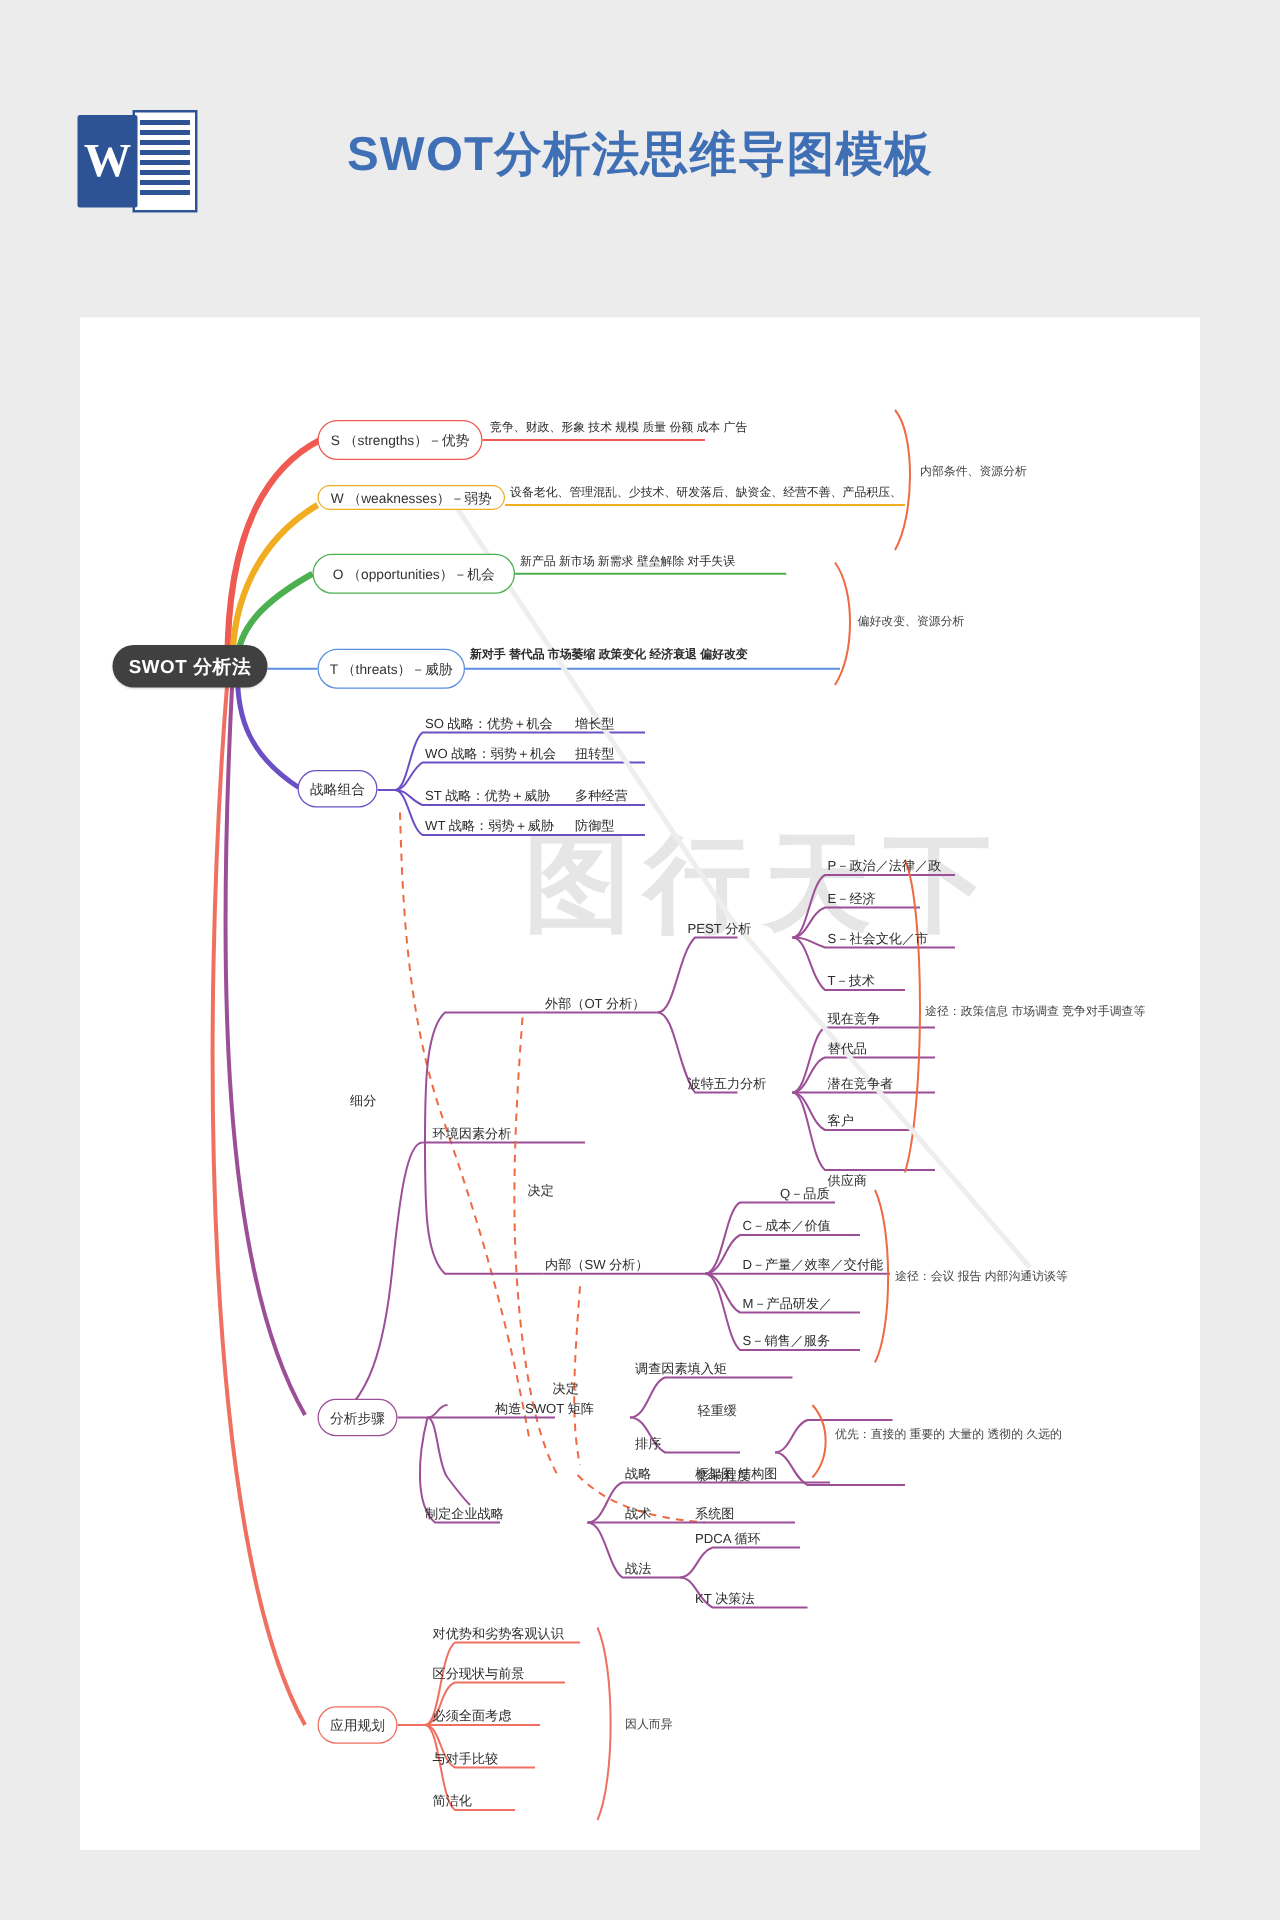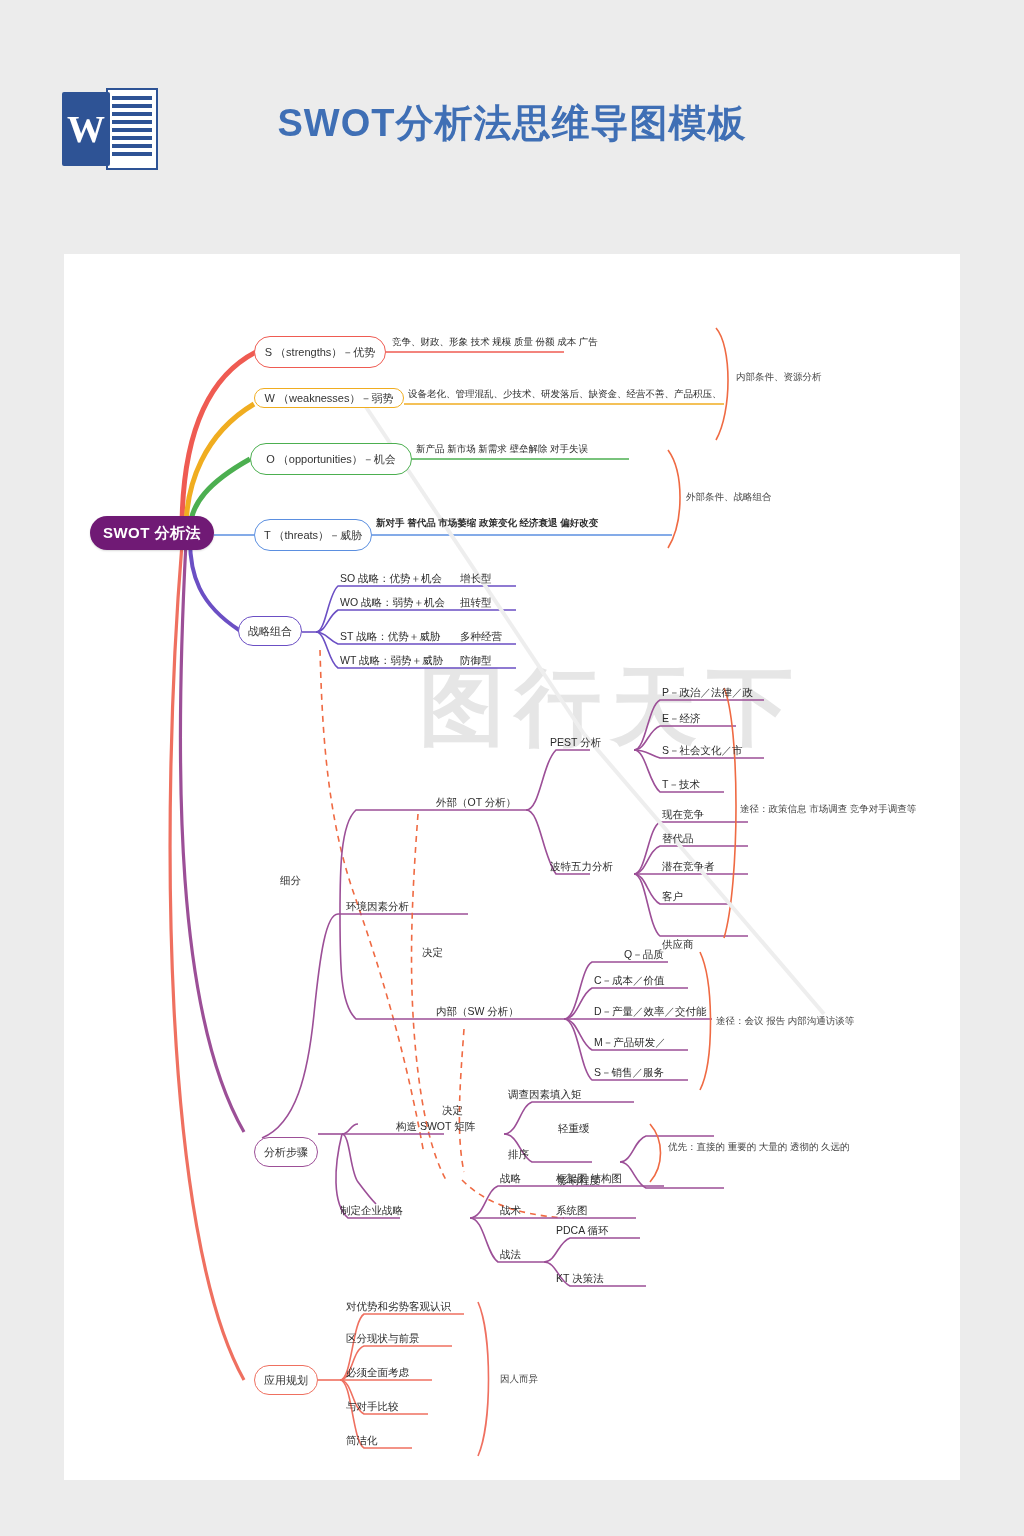--- a/index.html
+++ b/index.html
@@ -47,21 +47,21 @@
   
   .node{
     position:absolute;box-sizing:border-box;white-space:nowrap;
     display:flex;align-items:center;justify-content:center;
   }
   .pill{
     border-radius:999px;border:1.4px solid #888;background:#fff;
     font-size:11px;color:#333;padding:0 10px;
   }
   .root{
-    background:#701a75;color:#fff;border:none;border-radius:999px;
+    background:#404040;color:#fff;border:none;border-radius:999px;
     font-size:15px;font-weight:bold;letter-spacing:.5px;
     box-shadow:0 1px 2px rgba(0,0,0,.15);
   }
   .plain{font-size:10.5px;color:#2b2b2b;background:transparent;}
   .plain-s{font-size:9.5px;color:#2b2b2b;background:transparent;}
   .note{font-size:9.5px;color:#444;background:transparent;}
   .jl{justify-content:flex-start;}
   
 </style>
 </head>
@@ -203,21 +203,21 @@
   <div class="node pill" style="left:190px;top:134px;width:150px;height:20px;border-color:#f0ad20;">W  （weaknesses）－弱势</div>
   <div class="node pill" style="left:186px;top:189px;width:162px;height:32px;border-color:#4caf50;">O  （opportunities）－机会</div>
   <div class="node pill" style="left:190px;top:265px;width:118px;height:32px;border-color:#5b8fe0;">T  （threats）－威胁</div>
 
   <div class="node plain-s jl" style="left:328px;top:80px;height:16px;">竞争、财政、形象  技术  规模  质量  份额  成本  广告</div>
   <div class="node plain-s jl" style="left:344px;top:132px;height:16px;">设备老化、管理混乱、少技术、研发落后、缺资金、经营不善、产品积压、</div>
   <div class="node plain-s jl" style="left:352px;top:187px;height:16px;">新产品  新市场  新需求  壁垒解除  对手失误</div>
   <div class="node plain-s jl" style="left:312px;top:261px;height:16px;font-weight:bold;">新对手  替代品  市场萎缩  政策变化  经济衰退  偏好改变</div>
 
   <div class="node note jl" style="left:672px;top:116px;height:14px;">内部条件、资源分析</div>
-  <div class="node note jl" style="left:622px;top:236px;height:14px;">外部条件、战略组合</div>
+  <div class="node note jl" style="left:622px;top:236px;height:14px;">偏好改变、资源分析</div>
 
   <div class="node pill" style="left:174px;top:362px;width:64px;height:30px;border-color:#6b4fc4;">战略组合</div>
   <div class="node plain jl" style="left:276px;top:318px;height:14px;">SO 战略：优势＋机会</div>
   <div class="node plain jl" style="left:396px;top:318px;height:14px;">增长型</div>
   <div class="node plain jl" style="left:276px;top:342px;height:14px;">WO 战略：弱势＋机会</div>
   <div class="node plain jl" style="left:396px;top:342px;height:14px;">扭转型</div>
   <div class="node plain jl" style="left:276px;top:376px;height:14px;">ST 战略：优势＋威胁</div>
   <div class="node plain jl" style="left:396px;top:376px;height:14px;">多种经营</div>
   <div class="node plain jl" style="left:276px;top:400px;height:14px;">WT 战略：弱势＋威胁</div>
   <div class="node plain jl" style="left:396px;top:400px;height:14px;">防御型</div>
@@ -245,21 +245,21 @@
 
   <div class="node plain jl" style="left:530px;top:694px;height:14px;margin-left:30px;">Q－品质</div>
   <div class="node plain jl" style="left:530px;top:720px;height:14px;">C－成本／价值</div>
   <div class="node plain jl" style="left:530px;top:751px;height:14px;">D－产量／效率／交付能</div>
   <div class="node plain jl" style="left:530px;top:782px;height:14px;">M－产品研发／</div>
   <div class="node plain jl" style="left:530px;top:812px;height:14px;">S－销售／服务</div>
 
   <div class="node note jl" style="left:676px;top:548px;height:14px;">途径：政策信息   市场调查   竞争对手调查等</div>
   <div class="node note jl" style="left:652px;top:760px;height:14px;">途径：会议   报告   内部沟通访谈等</div>
 
-  <div class="node pill" style="left:190px;top:865px;width:64px;height:30px;border-color:#9c4f97;margin-top:18px;">分析步骤</div>
+  <div class="node pill" style="left:190px;top:865px;width:64px;height:30px;border-color:#9c4f97;">分析步骤</div>
   <div class="node plain jl" style="left:332px;top:866px;height:14px;">构造 SWOT 矩阵</div>
   <div class="node plain jl" style="left:444px;top:834px;height:14px;">调查因素填入矩</div>
   <div class="node plain jl" style="left:444px;top:894px;height:14px;text-align:center;">排序</div>
   <div class="node plain jl" style="left:494px;top:868px;height:14px;">轻重缓</div>
   <div class="node plain jl" style="left:494px;top:920px;height:14px;">影响程度</div>
   <div class="node note jl" style="left:604px;top:886px;height:14px;">优先：直接的   重要的   大量的   透彻的   久远的</div>
 
   <div class="node plain jl" style="left:276px;top:950px;height:14px;">制定企业战略</div>
   <div class="node plain jl" style="left:436px;top:918px;height:14px;">战略</div>
   <div class="node plain jl" style="left:492px;top:918px;height:14px;">框架图   结构图</div>

